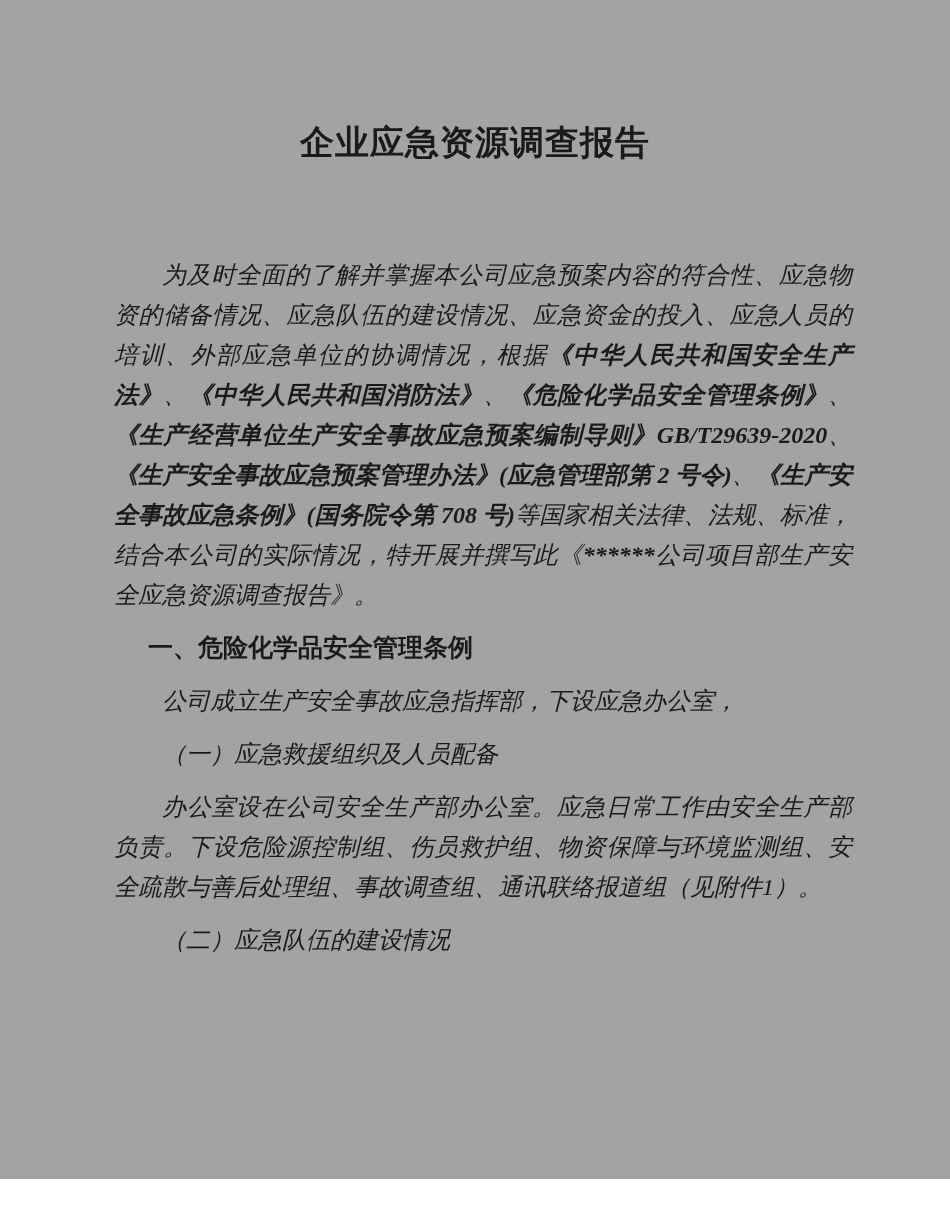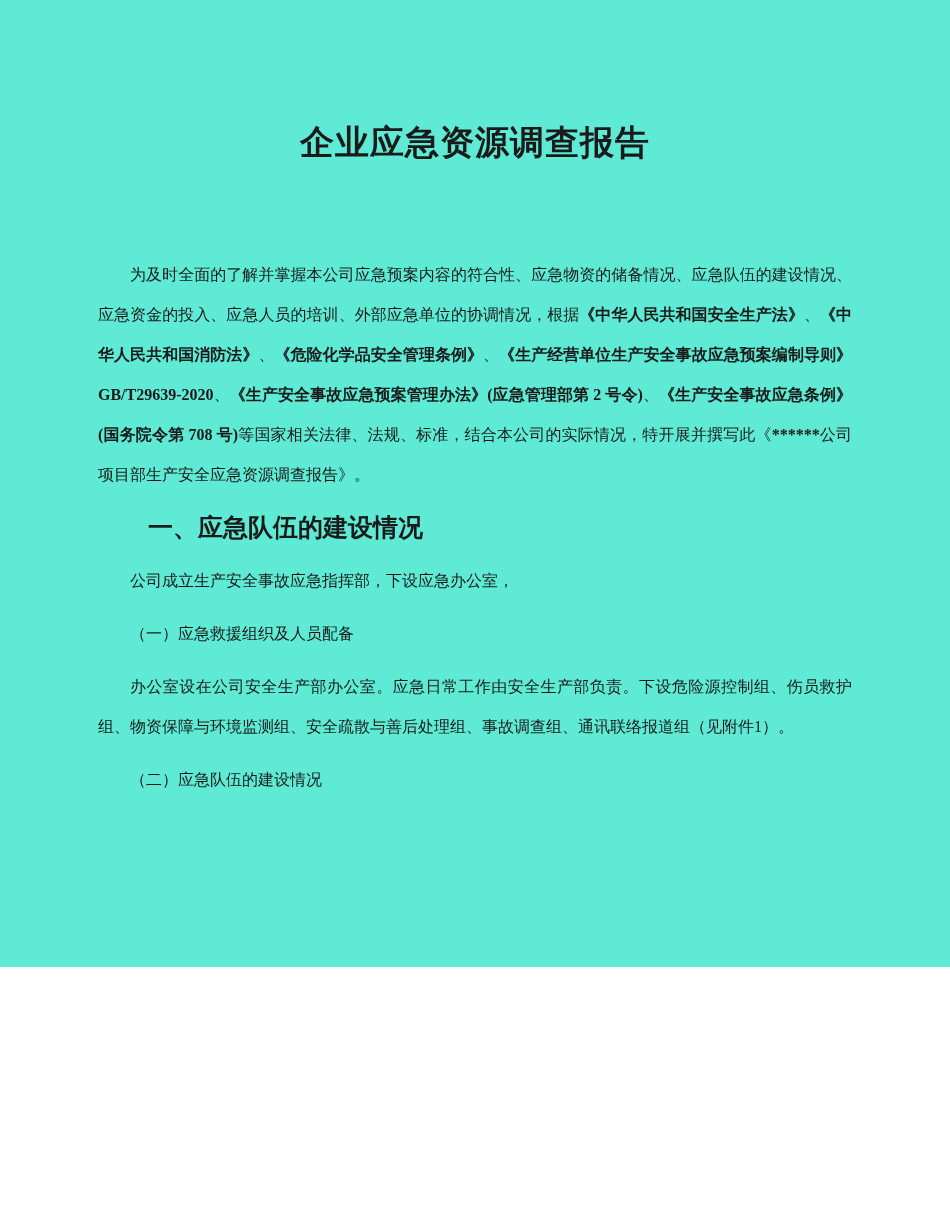--- a/index.html
+++ b/index.html
@@ -10,61 +10,62 @@
   body {
     width: 950px;
     height: 1230px;
     overflow: hidden;
     font-family: "Liberation Serif", "DejaVu Serif", serif;
     color: #1a1a1a;
   }
   .page {
     box-sizing: border-box;
     width: 950px;
-    height: 967px;
+    height: 1179px;
     padding: 118px 98px 0 98px;
-    background: #5eead4;
+    background: #a3a3a3;
   }
   .doc-title {
     font-size: 34px;
     font-weight: bold;
     text-align: center;
     line-height: 50px;
     margin: 0 0 87px 0;
     letter-spacing: 1px;
   }
   .doc-body {
     width: 754px;
   }
   .para {
-    font-size: 16px;
+    font-size: 24px;
     line-height: 40px;
     text-align: justify;
     text-justify: inter-ideograph;
     text-indent: 2em;
-    margin: 0 0 13px 0;
+    margin: 0 0 13px 16px;
     word-break: break-all;
+    font-style: italic;
   }
   .heading {
     font-size: 25px;
     font-weight: bold;
     line-height: 40px;
     text-indent: 2em;
     margin: 0 0 13px 0;
   }
   .para strong, .heading strong {
     font-weight: bold;
   }
 </style>
 </head>
 <body>
 
 <main class="page">
   <h1 class="doc-title">企业应急资源调查报告</h1>
   <section class="doc-body">
       <p class="para"><span>为及时全面的了解并掌握本公司应急预案内容的符合性、应急物资的储备情况、应急队伍的建设情况、应急资金的投入、应急人员的培训、外部应急单位的协调情况，根据</span><strong>《中华人民共和国安全生产法》</strong><span>、</span><strong>《中华人民共和国消防法》</strong><span>、</span><strong>《危险化学品安全管理条例》</strong><span>、</span><strong>《生产经营单位生产安全事故应急预案编制导则》GB/T29639-2020</strong><span>、</span><strong>《生产安全事故应急预案管理办法》(应急管理部第 2 号令)</strong><span>、</span><strong>《生产安全事故应急条例》(国务院令第 708 号)</strong><span>等国家相关法律、法规、标准，结合本公司的实际情况，特开展并撰写此《</span><strong>******</strong><span>公司项目部生产安全应急资源调查报告》。</span></p>
-      <h2 class="heading"><strong>一、应急队伍的建设情况</strong></h2>
+      <h2 class="heading"><strong>一、危险化学品安全管理条例</strong></h2>
       <p class="para"><span>公司成立生产安全事故应急指挥部，下设应急办公室，</span></p>
       <p class="para"><span>（一）应急救援组织及人员配备</span></p>
       <p class="para"><span>办公室设在公司安全生产部办公室。应急日常工作由安全生产部负责。下设危险源控制组、伤员救护组、物资保障与环境监测组、安全疏散与善后处理组、事故调查组、通讯联络报道组（见附件1）。</span></p>
       <p class="para"><span>（二）应急队伍的建设情况</span></p>
     </section>
 </main>
 
 </body></html>

